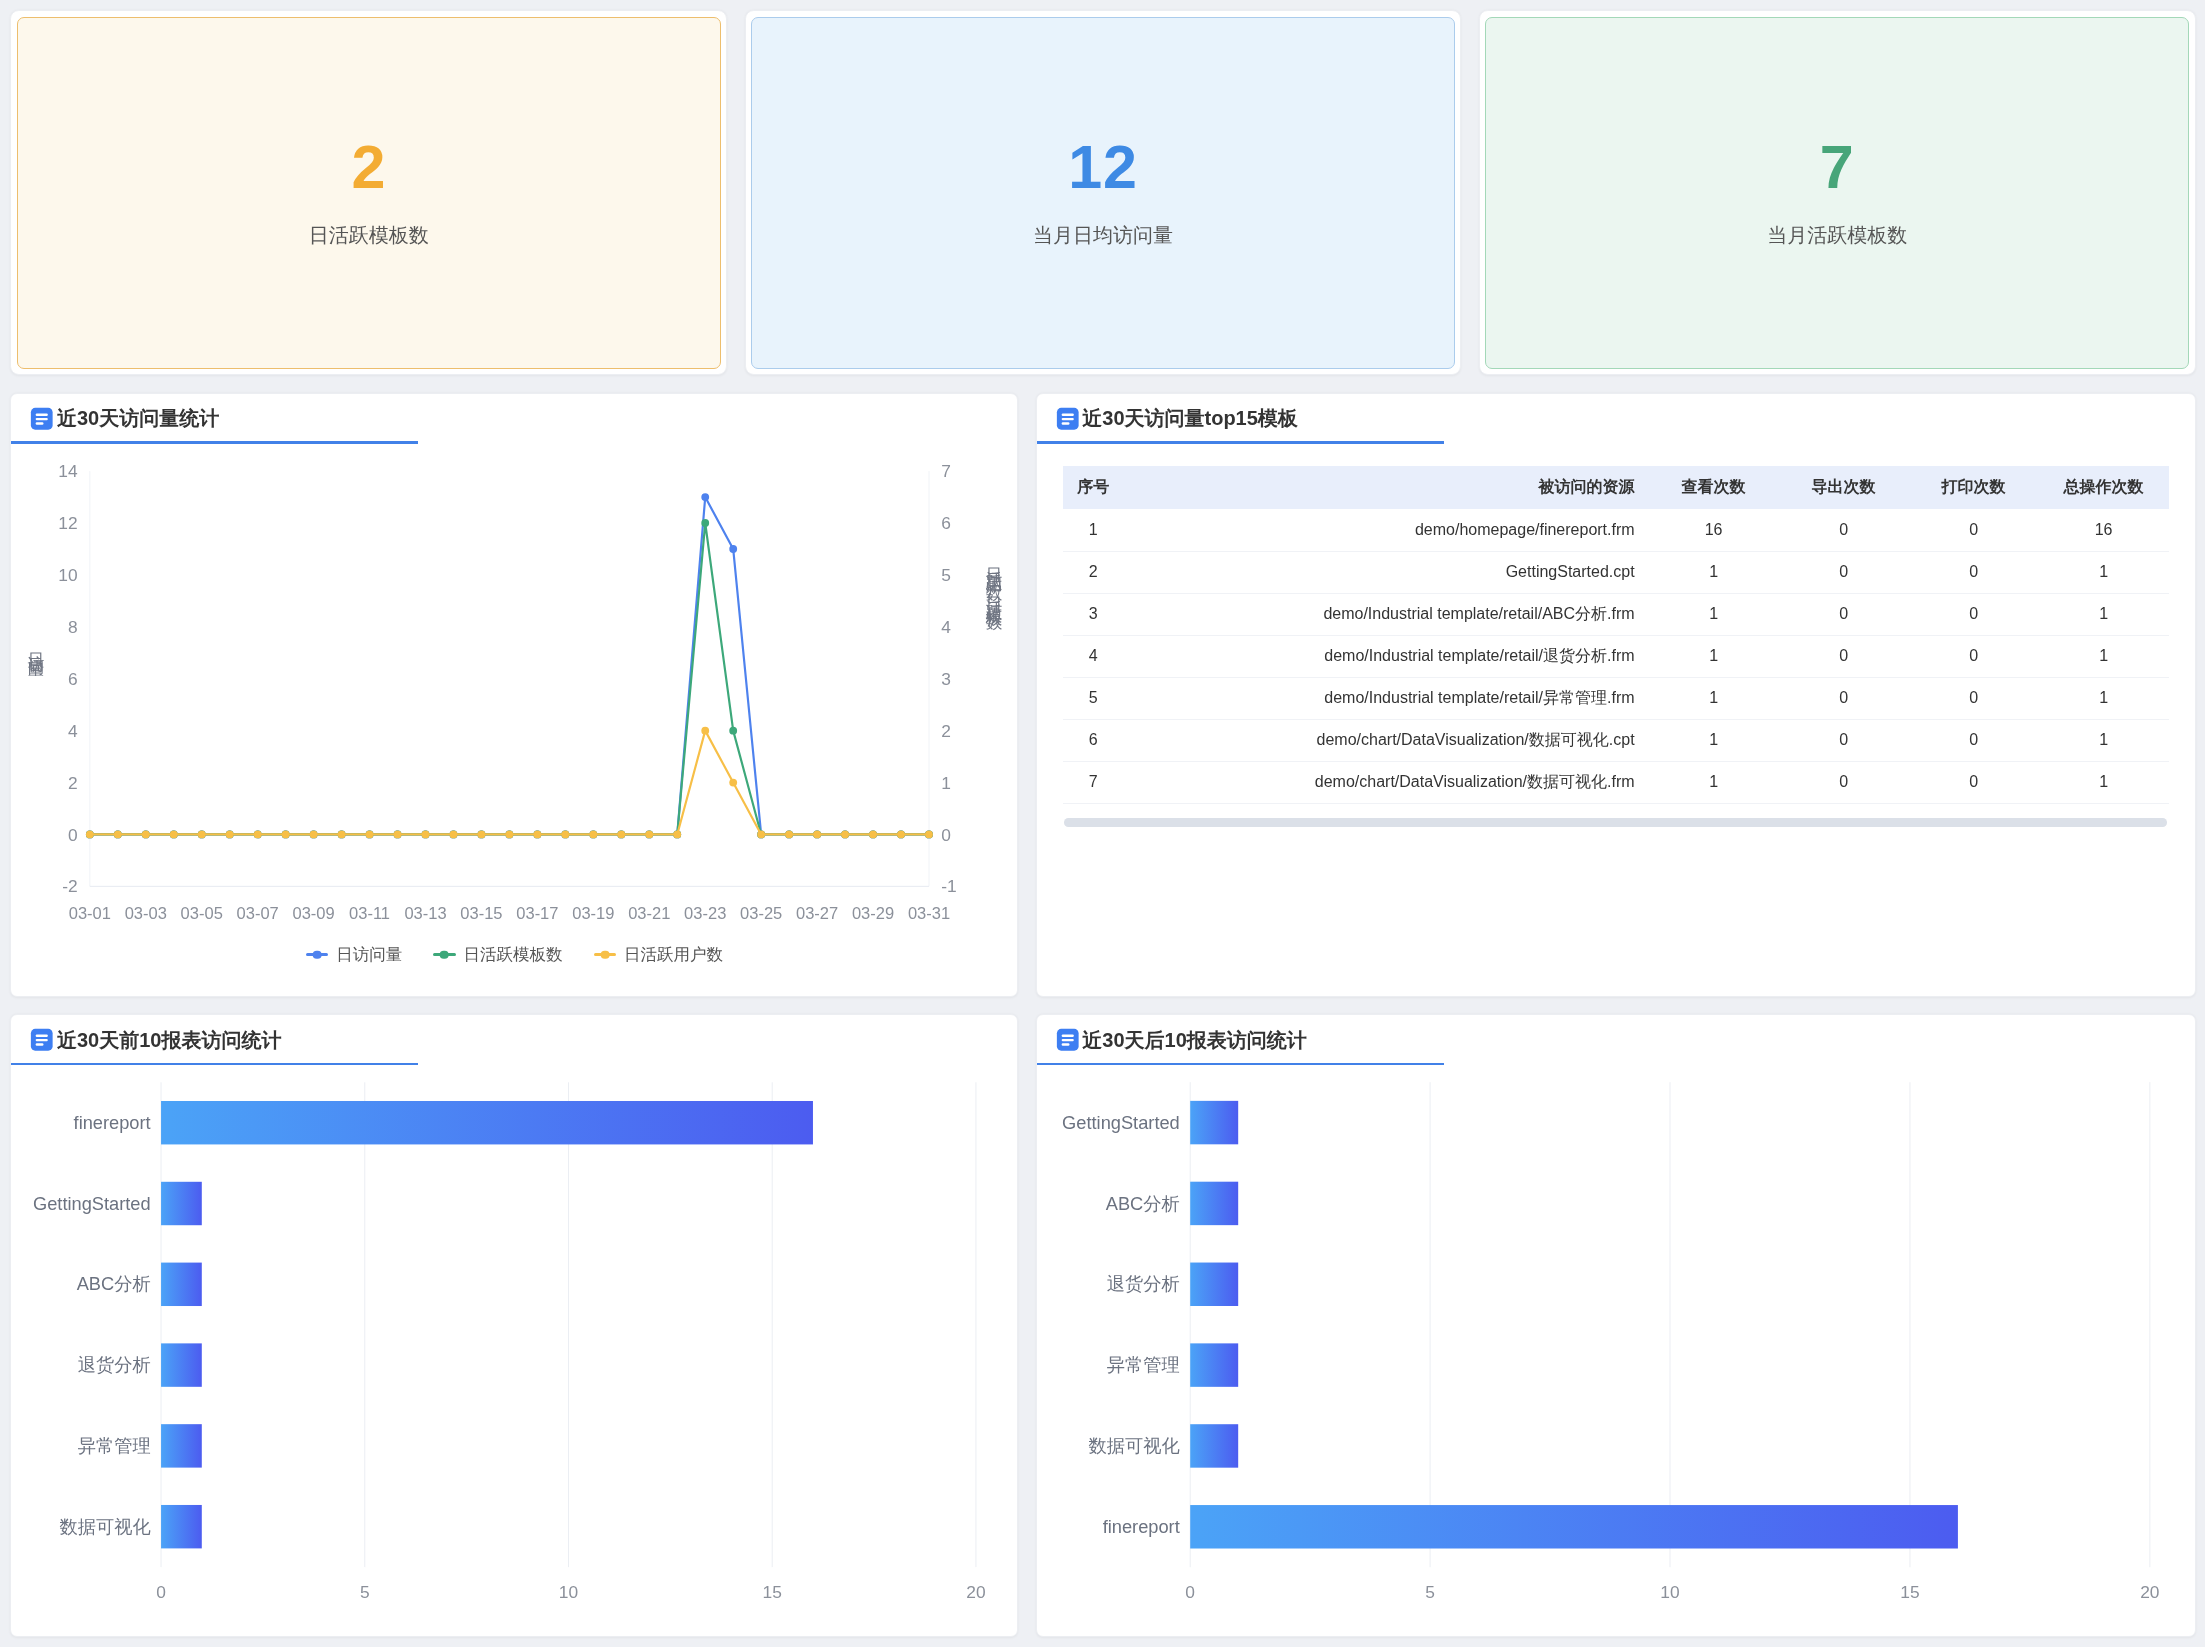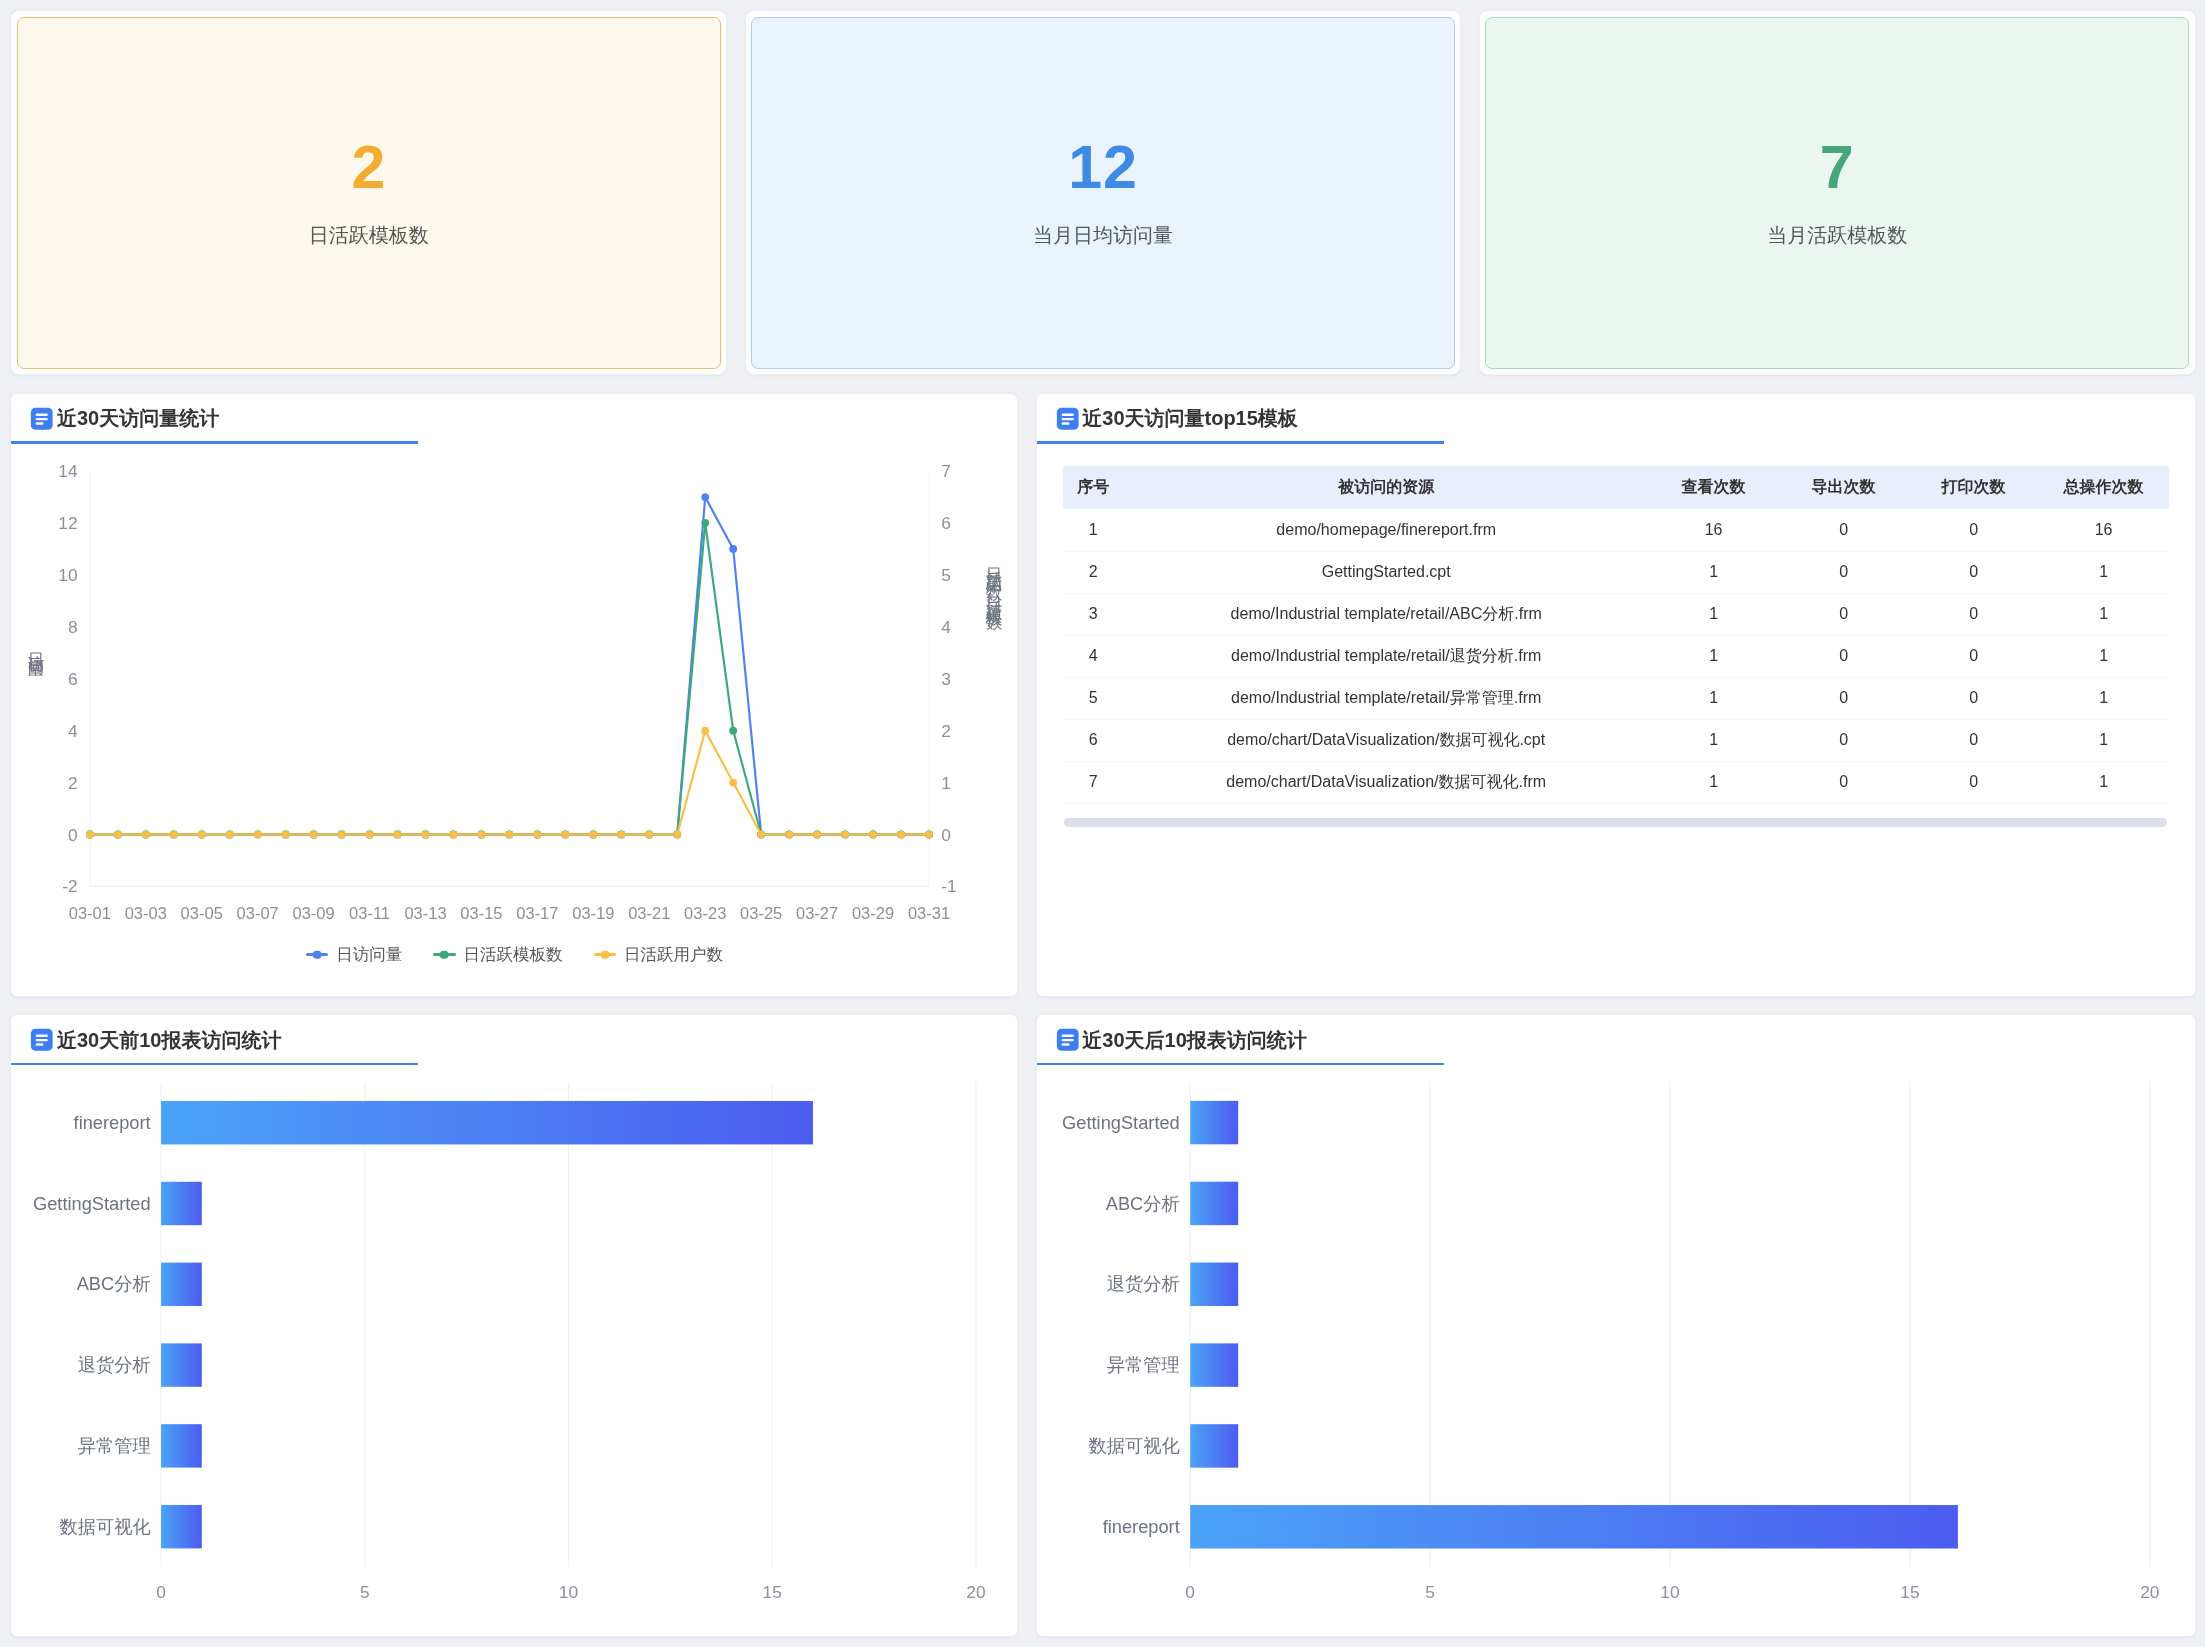--- a/index.html
+++ b/index.html
@@ -27,21 +27,21 @@
   .axis-title.right{right:12px;top:110px}
   .legend{display:flex;justify-content:center;align-items:center;gap:31px;margin-top:5.2px}
   .legend-item{display:flex;align-items:center;gap:7.8px;font-size:16.5px;color:#555;cursor:pointer}
   .legend-marker{position:relative;width:22.6px;height:2.6px;border-radius:1.7px;display:inline-block}
   .legend-dot{position:absolute;left:50%;top:50%;transform:translate(-50%,-50%);width:8.7px;height:8.7px;border-radius:50%}
   .table-wrap{padding:22.6px 26px 0}
   table{width:100%;border-collapse:collapse;font-size:16px;table-layout:fixed}
   thead th{background:#e8eefb;font-weight:bold;color:#333;height:43px;padding:8.7px 14px}
   tbody td{height:42px;padding:8.7px 14px;border-bottom:0.9px solid #f0f2f6;color:#333;overflow:hidden;white-space:nowrap}
   .c-idx{width:61px;text-align:center}
-  .c-res{text-align:center}
+  .c-res{text-align:right}
   .c-num{width:130px;text-align:center}
   .scrollbar-thumb{height:8.7px;background:#dbe0e8;border-radius:4.3px;margin:14px 1.7px 0}
   .bar-chart-wrap{padding:5.2px 17.4px 0}
   .panel-right .bar-chart-wrap{padding:5.2px 21px 0}
   svg text{font-family:"Liberation Sans","DejaVu Sans",sans-serif}
 </style>
 </head>
 <body>
 
 <div class="page">

